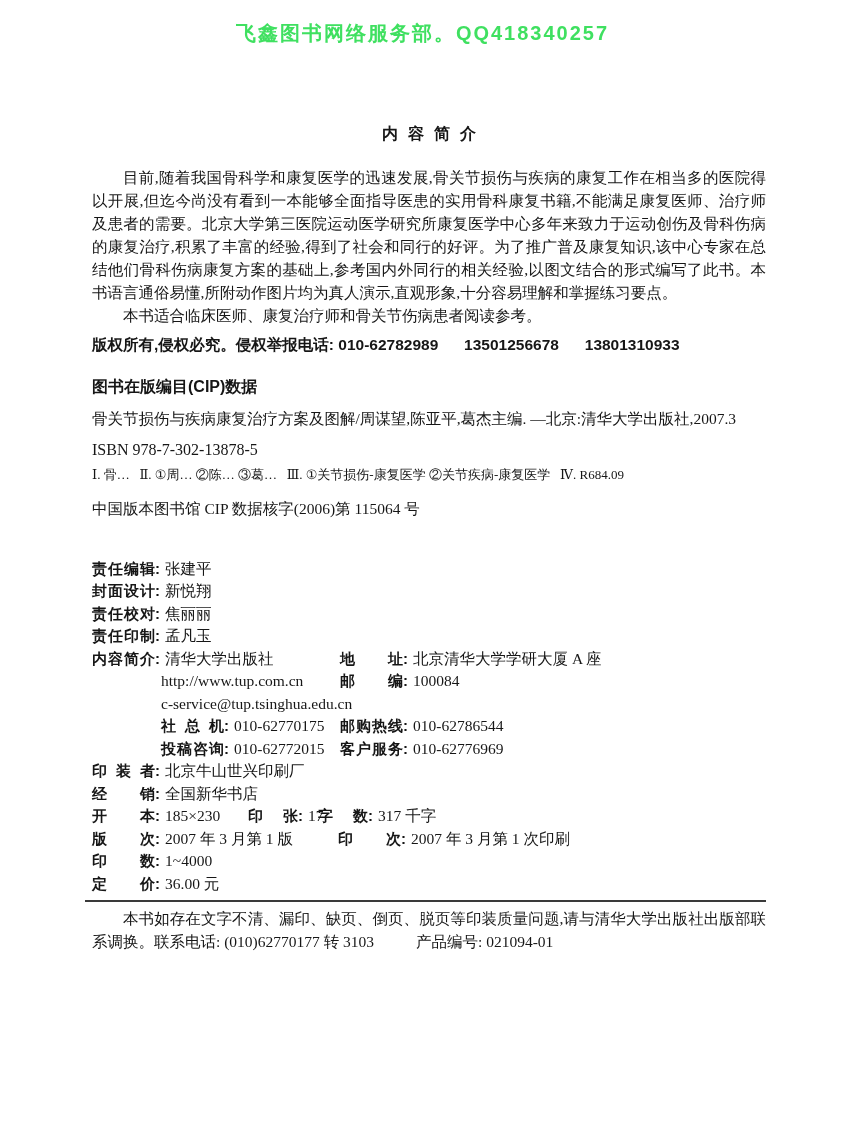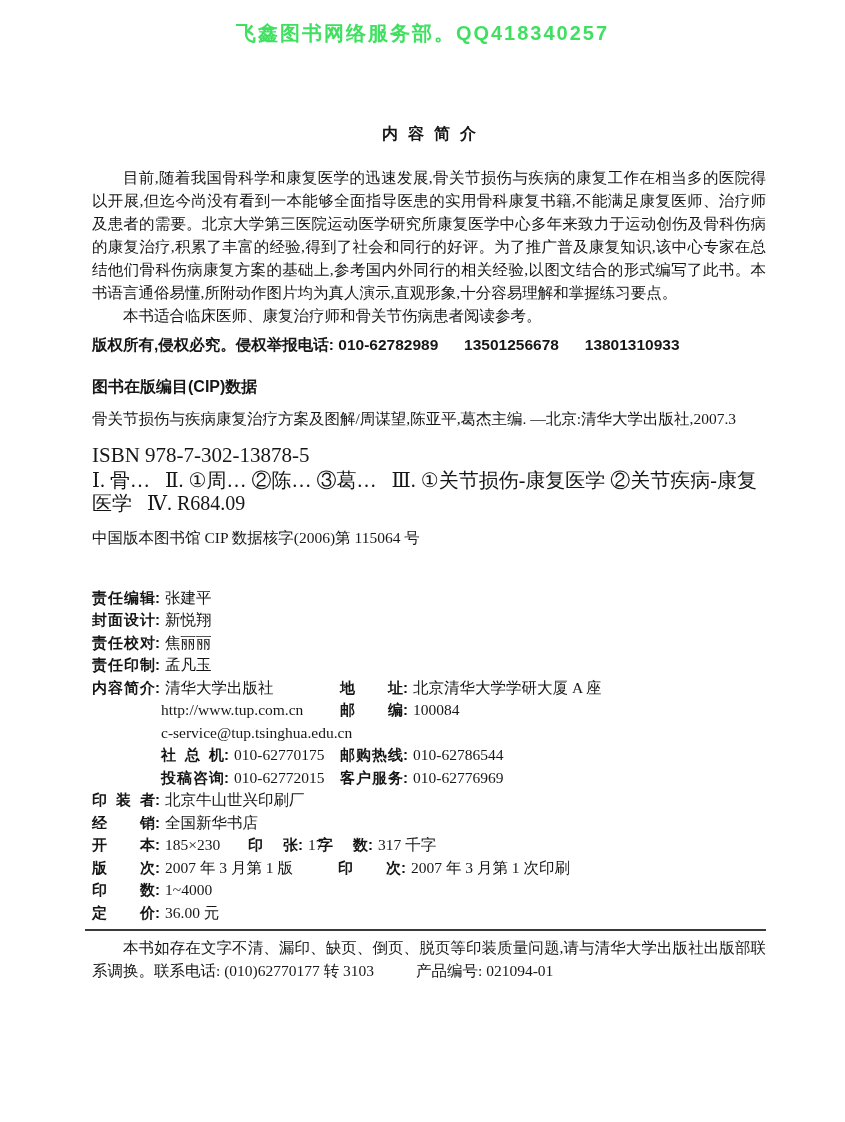--- a/index.html
+++ b/index.html
@@ -25,22 +25,22 @@
 
   .copyright {
     margin:8px 0 0 0; font-size:15.5px; line-height:20px; white-space:pre-wrap;
     font-family:"Liberation Sans","DejaVu Sans",sans-serif; font-weight:bold;
   }
   .cip-heading {
     margin:22px 0 0 0; font-size:16px; line-height:20px;
     font-family:"Liberation Sans","DejaVu Sans",sans-serif; font-weight:bold;
   }
   .cip-entry { margin:10px 0 0 0; font-size:15.5px; line-height:23.5px; }
-  .isbn { margin:13px 0 0 0; font-size:21px; line-height:23px; }
-  .classification { margin:2px 0 0 0; font-size:20px; line-height:23px; white-space:pre-wrap; }
+  .isbn { margin:7px 0 0 0; font-size:16px; line-height:23px; }
+  .classification { margin:2px 0 0 0; font-size:13px; line-height:23px; white-space:pre-wrap; }
   .record { margin:11px 0 0 0; font-size:15.5px; line-height:23px; }
 
   .rows { margin-top:38px; font-size:15.5px; }
   .row { position:relative; line-height:22.5px; white-space:nowrap; }
   .row.indent { padding-left:69px; }
   .lab { font-family:"Liberation Sans","DejaVu Sans",sans-serif; font-weight:bold; font-size:15px; }
   .jlabel { display:inline-block; width:63px; text-align:justify; text-align-last:justify; }
   .jlabel.w50 { width:50px; }
   .colon { margin-right:5px; }
   .val { }

